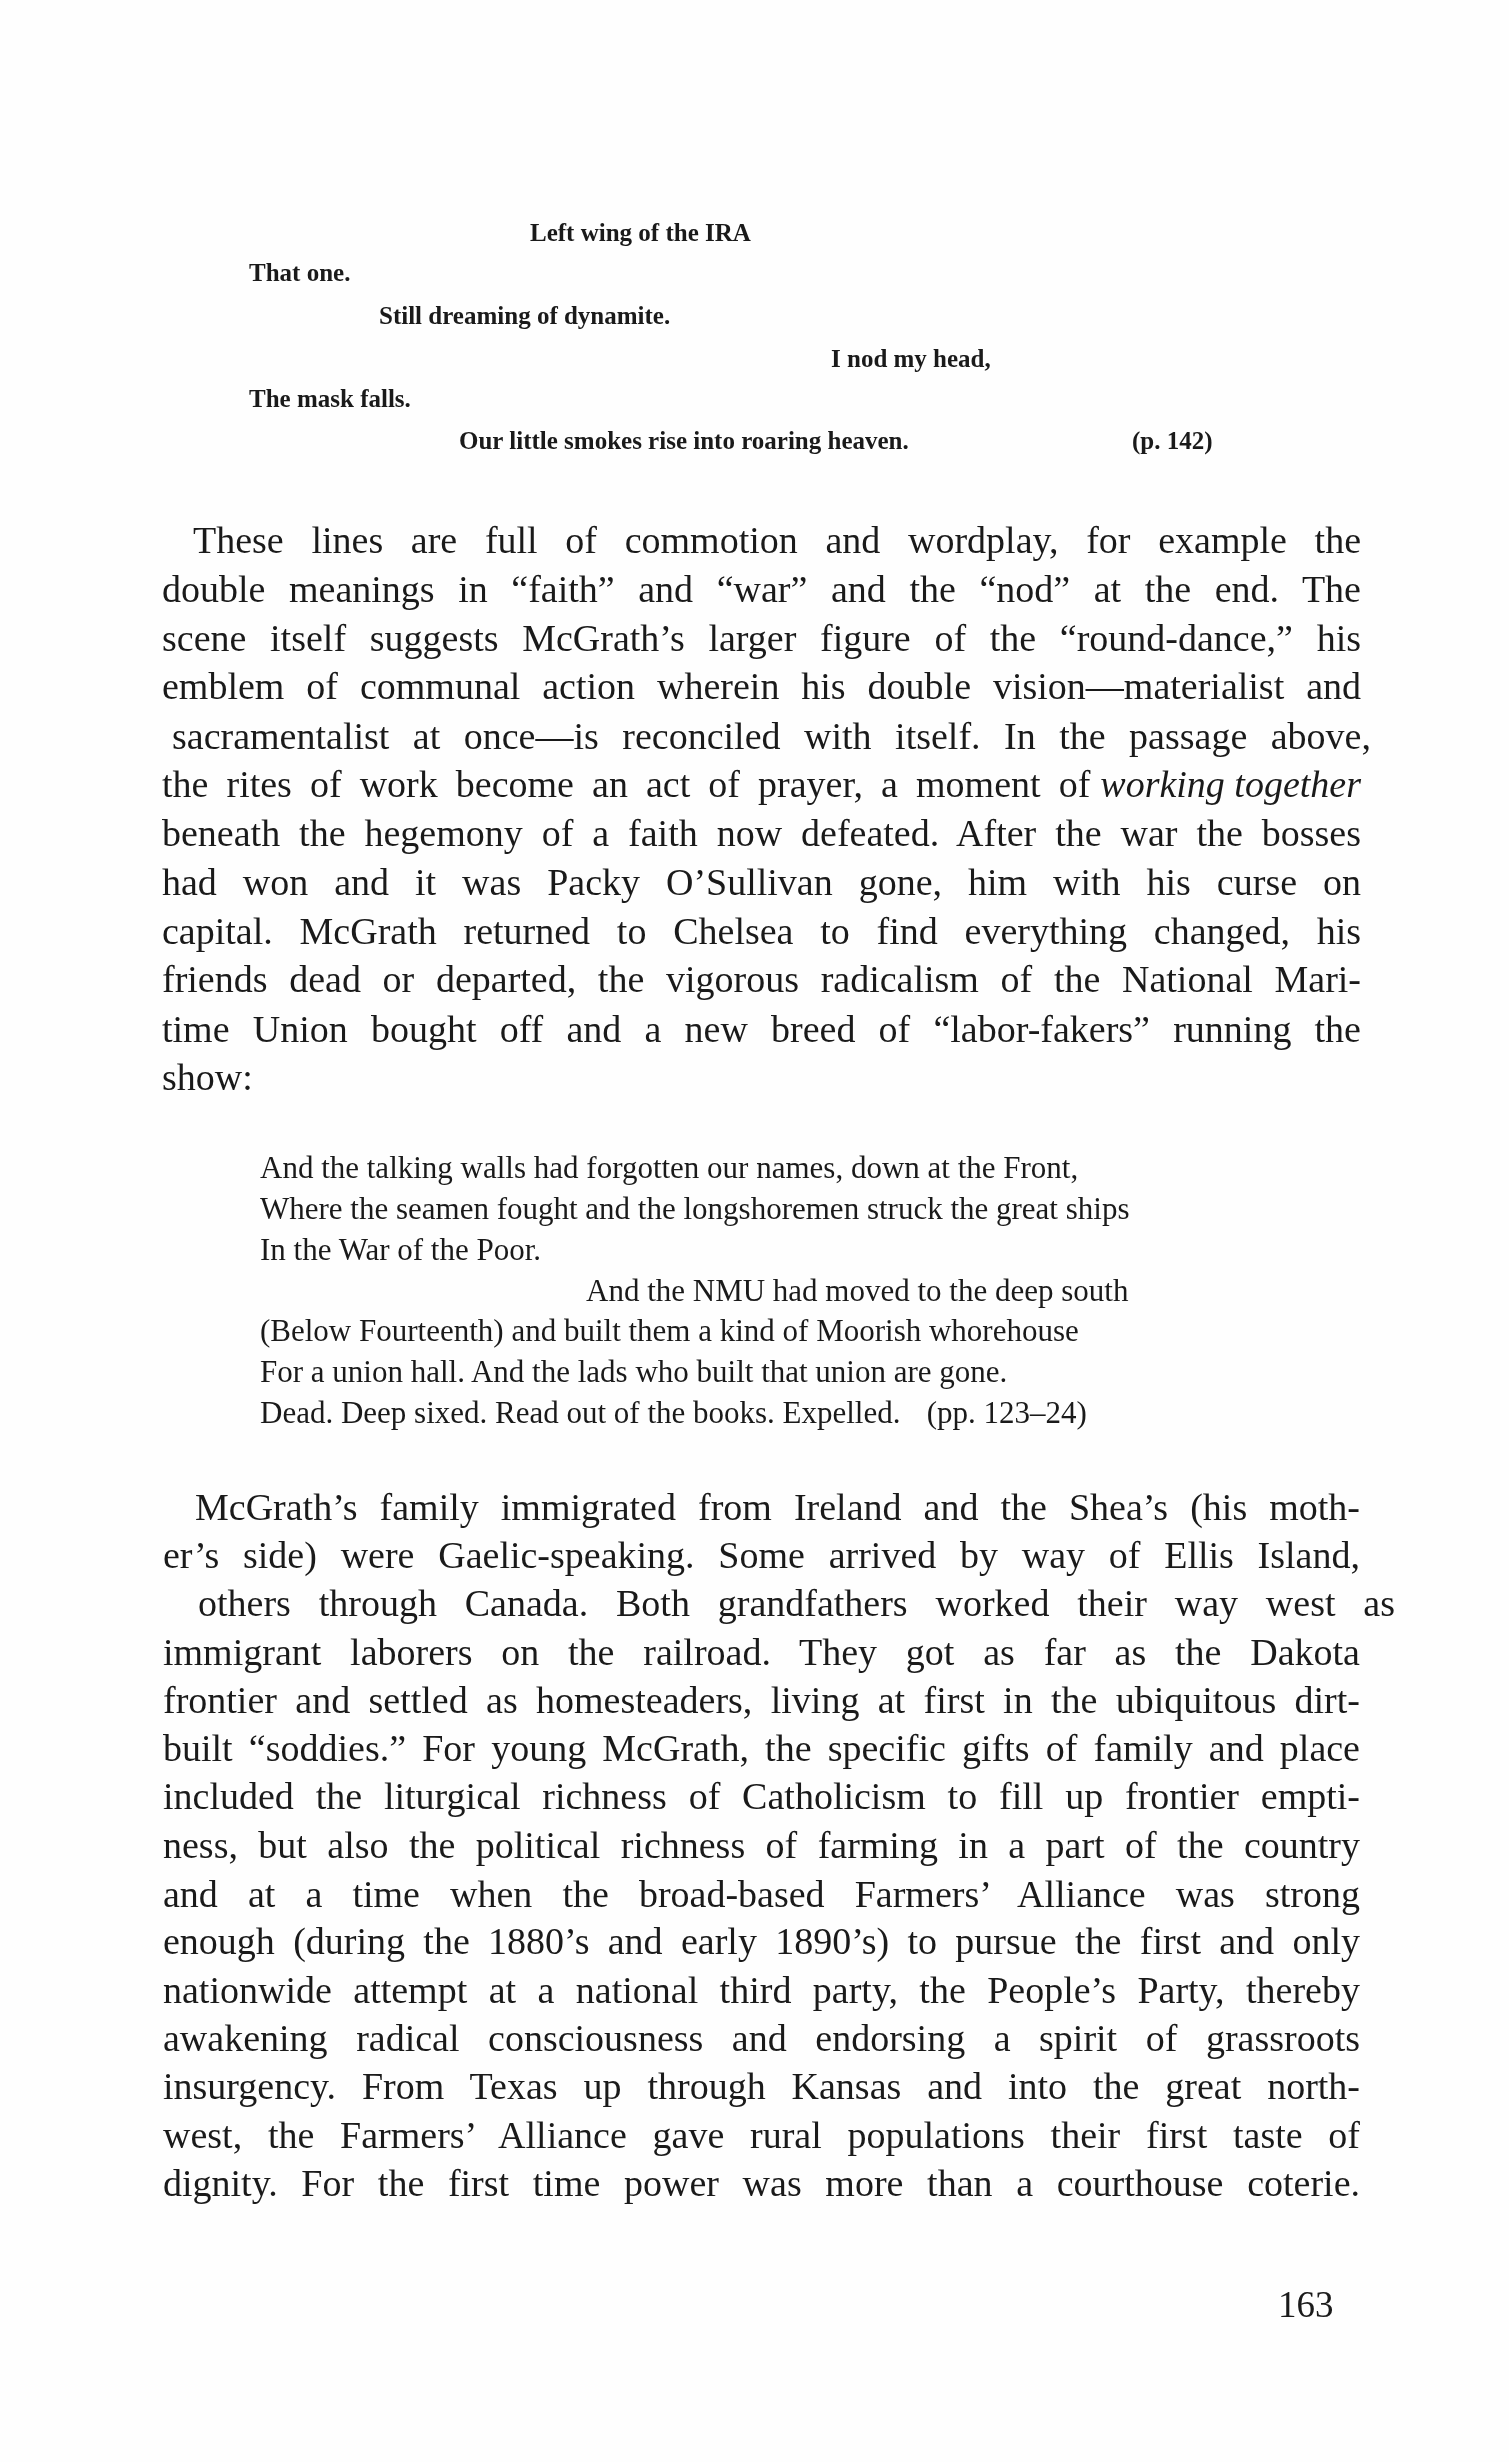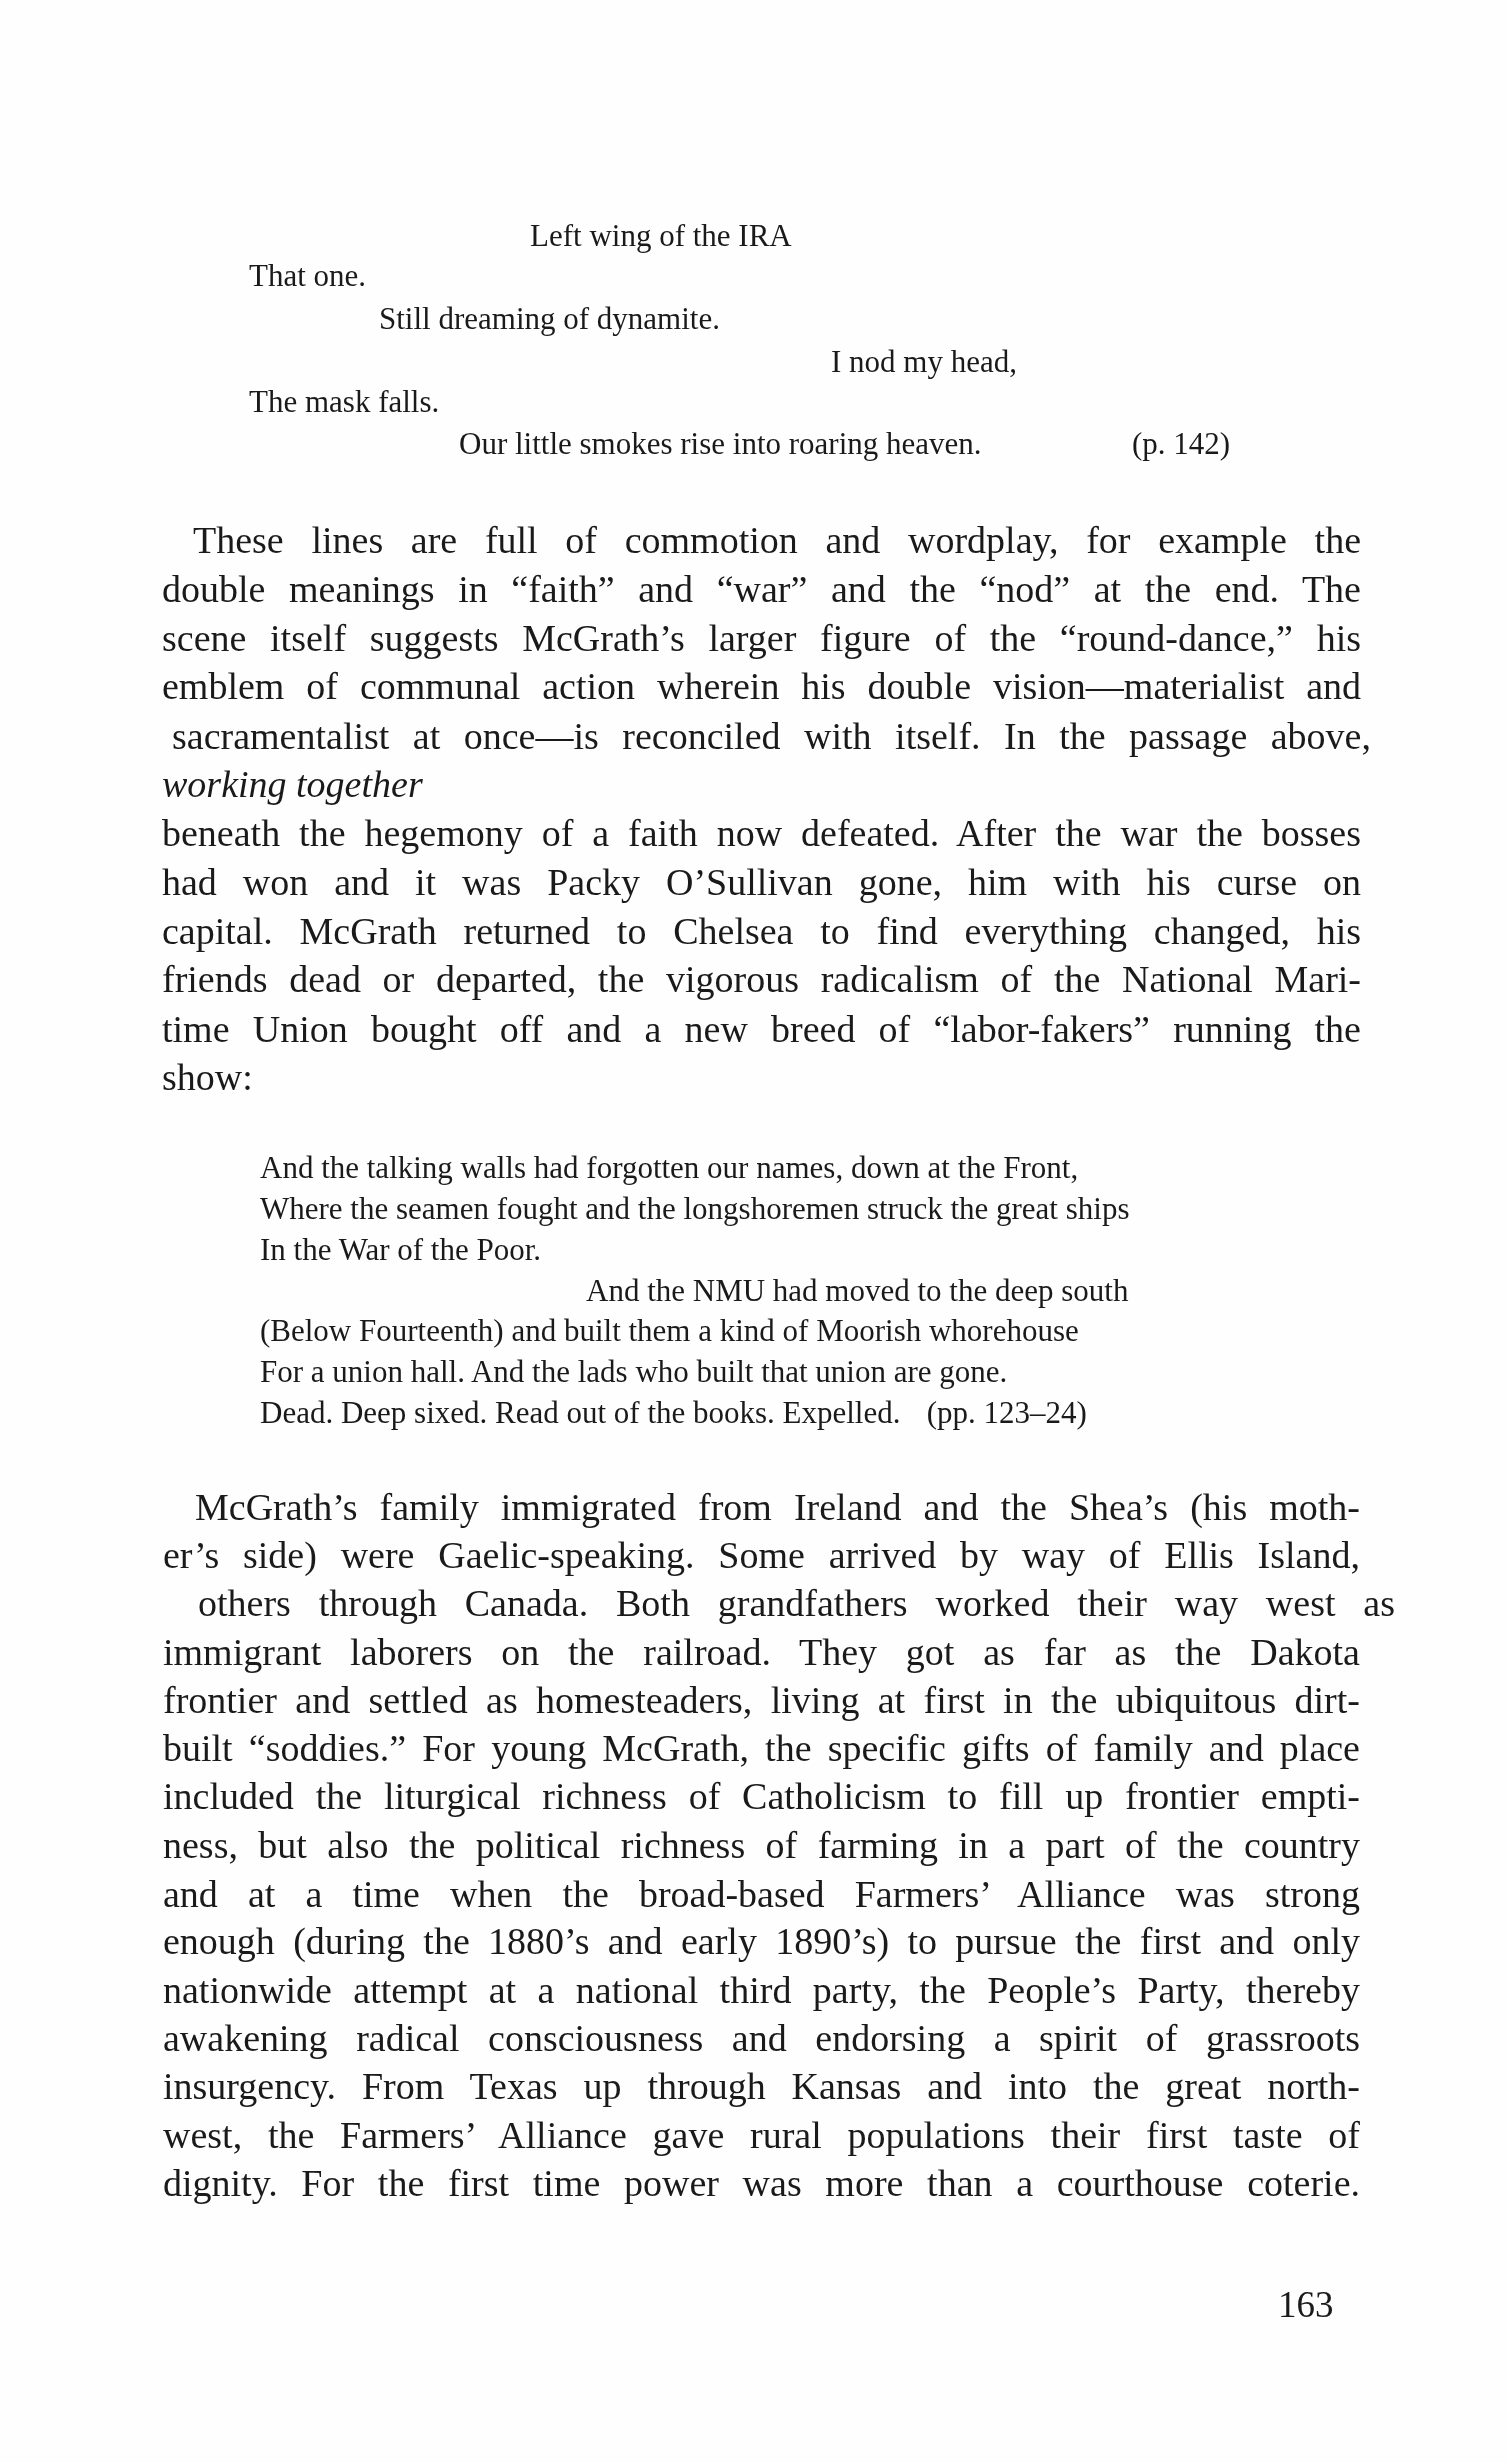--- a/index.html
+++ b/index.html
@@ -1,20 +1,20 @@
 <!DOCTYPE html>
 <html style="font-size:13.4px"><head>
 <meta charset="utf-8">
 <style>
   html, body { margin: 0; padding: 0; background: #ffffff; }
   body { width: 1510px; height: 2462px; position: relative; overflow: hidden;
          font-family: "Liberation Serif", "DejaVu Serif", serif; color: #1a1a1a; }
   .page { position: absolute; left: 0; top: 0; width: 1510px; height: 2462px; background: #fefefe; }
   .ln { position: absolute; white-space: nowrap; line-height: 1; }
-  .poem { font-size: 31px; }
+  .poem { font-size: 25px; font-weight: bold; }
   .quote { font-size: 31px; }
   .body-line { font-size: 38px; left: 162px; width: 1199px; text-align: justify; text-align-last: justify; white-space: normal; height: 42px; overflow: visible; }
   .body-line.last { text-align-last: left; }
   .body-line.indent { left: 193px; width: 1168px; }
   .ital { font-style: italic; }
   .pagenum { font-size: 37px; }
 </style>
 </head>
 <body>
 
@@ -30,20 +30,21 @@
     <div class="ln poem" style="left:1132px; top:428px;text-align:center;">(p. 142)</div>
   </div>
 
   <div>
     <div class="ln body-line indent" style="top:521px;">These lines are full of commotion and wordplay, for example the</div>
     <div class="ln body-line" style="top:570px;">double meanings in “faith” and “war” and the “nod” at the end. The</div>
     <div class="ln body-line" style="top:619px;">scene itself suggests McGrath’s larger figure of the “round-dance,” his</div>
     <div class="ln body-line" style="top:667px;">emblem of communal action wherein his double vision—materialist and</div>
     <div class="ln body-line" style="top:717px;margin-left:10px;">sacramentalist at once—is reconciled with itself. In the passage above,</div>
     <div class="ln" style="left:162px; width:1199px; top:765px; font-size:38px; display:flex; justify-content:space-between;">
+      <span style="flex:1; text-align:justify; text-align-last:justify; padding-right:10px;">the rites of work become an act of prayer, a moment of</span>
       <span class="ital">working together</span>
     </div>
     <div class="ln body-line" style="top:814px;">beneath the hegemony of a faith now defeated. After the war the bosses</div>
     <div class="ln body-line" style="top:863px;">had won and it was Packy O’Sullivan gone, him with his curse on</div>
     <div class="ln body-line" style="top:912px;">capital. McGrath returned to Chelsea to find everything changed, his</div>
     <div class="ln body-line" style="top:960px;">friends dead or departed, the vigorous radicalism of the National Mari-</div>
     <div class="ln body-line" style="top:1010px;">time Union bought off and a new breed of “labor-fakers” running the</div>
     <div class="ln body-line last" style="top:1058px;">show:</div>
   </div>
 

